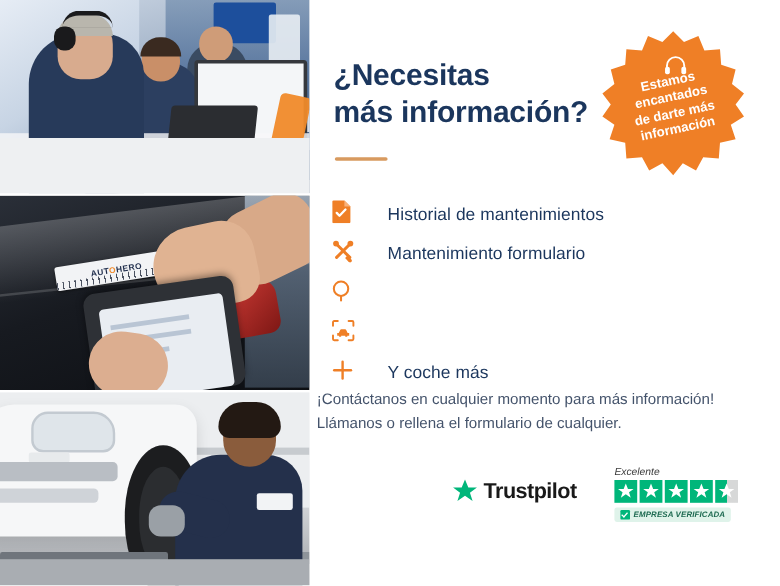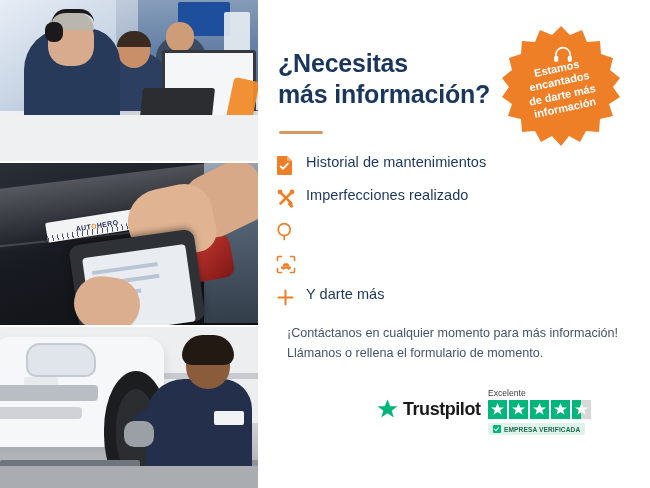--- a/index.html
+++ b/index.html
@@ -103,32 +103,32 @@
   
   .badge{position:absolute;left:241px;top:24px;width:124px;height:124px;}
   .badge svg{position:absolute;left:0;top:0;width:124px;height:124px;}
   .badge .headset{position:absolute;left:54px;top:22px;width:20px;height:16px;}
   .badge .btext{position:absolute;left:12px;top:38px;width:100px;
     transform:rotate(-12deg);text-align:center;color:#ffffff;
     font-size:11px;line-height:1.22;font-weight:bold;}
 
   
   .features{position:absolute;left:18px;top:154px;width:360px;}
-  .feat{display:flex;align-items:flex-start;height:33px;}
+  .feat{display:flex;align-items:flex-end;height:33px;gap:17px;}
   .feat .ico{width:30px;min-width:30px;height:22px;display:flex;align-items:center;justify-content:flex-start;}
   .feat .lbl{font-size:14.5px;color:#1b365d;letter-spacing:.05px;}
 
-  .contact{position:absolute;left:29px;top:324px;width:360px;
+  .contact{position:absolute;left:6px;top:324px;width:360px;
     font-size:12.6px;line-height:1.55;color:#44536b;}
 
   
   .tp{position:absolute;left:118px;top:388px;width:262px;height:58px;}
   .tp-brand{position:absolute;left:0;top:10px;display:flex;align-items:center;gap:4px;}
   .tp-brand .word{font-size:18px;font-weight:bold;color:#191919;letter-spacing:-.45px;}
-  .tp-right{position:absolute;left:112px;top:0;width:136px;}
+  .tp-right{position:absolute;left:136px;top:0;width:136px;font-style:italic;}
   .tp-excel{font-size:8.6px;color:#3b3b3b;margin-bottom:2px;}
   .tp-stars{display:flex;gap:2px;}
   .tp-stars .sq{width:19px;height:19px;background:#00b67a;position:relative;}
   .tp-stars .sq.half{background:linear-gradient(to right,#00b67a 0 50%,#d7d8d8 50% 100%);}
   .tp-stars .sq svg{position:absolute;left:2px;top:2px;width:15px;height:15px;}
   .tp-verified{margin-top:4px;display:inline-flex;align-items:center;gap:3px;
     background:#dff3ea;border-radius:2px;padding:2px 5px;}
   .tp-verified .vchk{width:8px;height:8px;background:#00b67a;border-radius:1px;position:relative;}
   .tp-verified .vchk:after{content:"";position:absolute;left:2px;top:1px;width:2px;height:4px;
     border:solid #fff;border-width:0 1.4px 1.4px 0;transform:rotate(42deg);}
@@ -261,21 +261,21 @@
           <svg width="20" height="20" viewBox="0 0 20 20">
             <g stroke="#ef7f26" stroke-width="2.5" stroke-linecap="round">
               <path d="M4.5 4.5 L15.5 15.5"></path>
               <path d="M15.5 4.5 L4.5 15.5"></path>
             </g>
             <circle cx="4" cy="4" r="2.4" fill="#ef7f26"></circle>
             <circle cx="16" cy="4" r="2.4" fill="#ef7f26"></circle>
             <path d="M13.6 14 l3.4 3.4 a1.6 1.6 0 0 1 -2.4 2 L11.6 16" fill="#ef7f26"></path>
           </svg>
         </span>
-        <span class="lbl">Imperfecciones realizado</span>
+        <span class="lbl">Mantenimiento formulario</span>
       </div>
 
       <div class="feat">
         <span class="ico">
           <svg width="19" height="19" viewBox="0 0 19 19">
             <circle cx="8.2" cy="7.6" r="6" fill="none" stroke="#ef7f26" stroke-width="1.7"></circle>
             <path d="M8.2 13.6 L8.2 17.4" stroke="#ef7f26" stroke-width="1.7" stroke-linecap="round"></path>
           </svg>
         </span>
       </div>
@@ -297,28 +297,28 @@
 
       <div class="feat">
         <span class="ico">
           <svg width="19" height="19" viewBox="0 0 19 19">
             <g stroke="#ef7f26" stroke-width="2" stroke-linecap="round">
               <path d="M9.5 2.5 V16.5"></path>
               <path d="M2.5 9.5 H16.5"></path>
             </g>
           </svg>
         </span>
-        <span class="lbl">Y darte más</span>
+        <span class="lbl">Y coche más</span>
       </div>
 
     </div>
 
     <div class="contact">
       <div>¡Contáctanos en cualquier momento para más información!</div>
-      <div>Llámanos o rellena el formulario de momento.</div>
+      <div>Llámanos o rellena el formulario de cualquier.</div>
     </div>
 
     <div class="tp">
       <div class="tp-brand">
         <svg width="23" height="23" viewBox="0 0 24 24">
           <path fill="#00b67a" d="M12 1.6 l2.9 7.1 H22.4 l-6.1 4.5 2.3 7.2 -6.6 -4.6 -6.6 4.6 2.3 -7.2 -6.1 -4.5 h7.5 z"></path>
         </svg>
         <span class="word">Trustpilot</span>
       </div>
 

